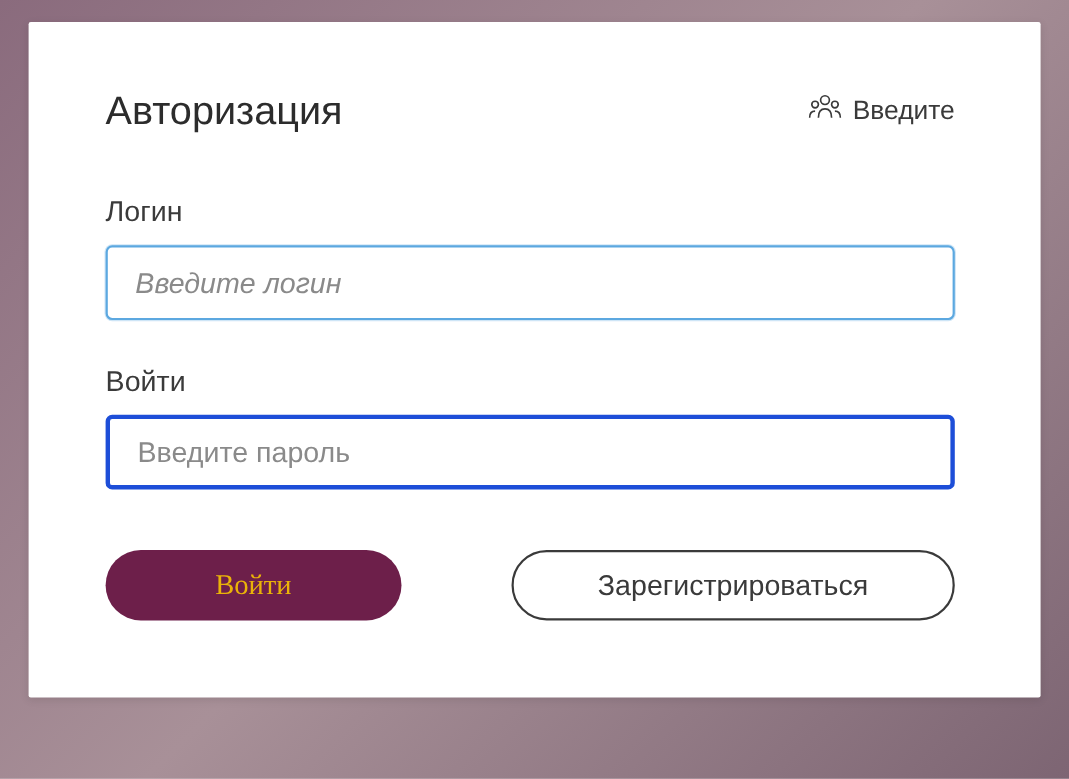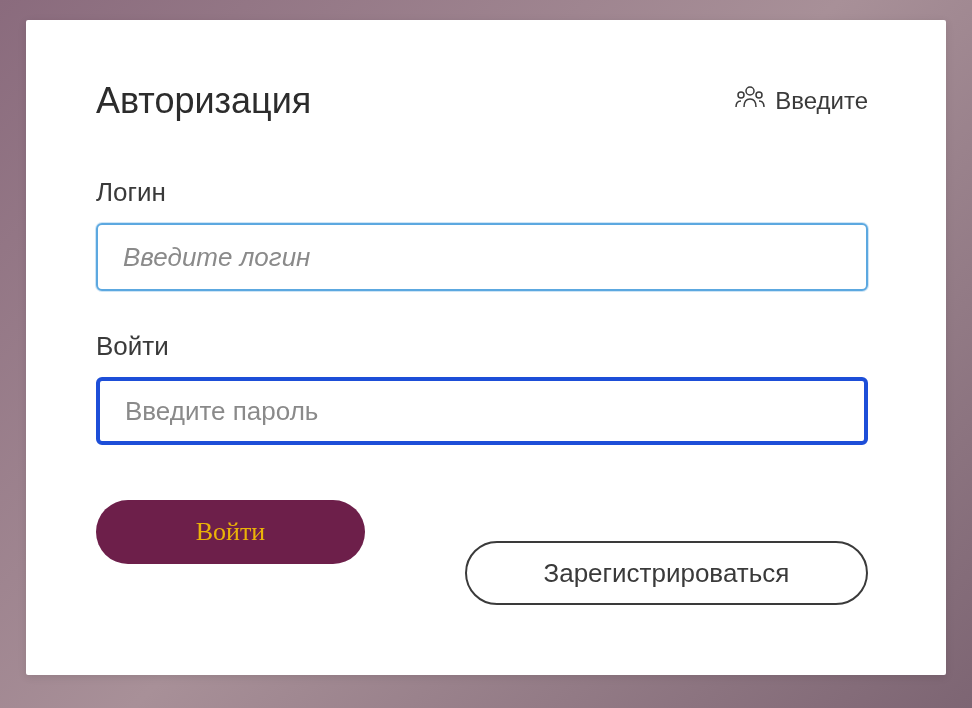--- a/index.html
+++ b/index.html
@@ -95,21 +95,20 @@
       width: 270px;
       background: #6d1f4a;
       color: #eab308;
       font-family: Liberation Serif, serif;
     }
     .btn-secondary {
       width: 405px;
       background: #ffffff;
       color: #3a3a3a;
       border: 2px solid #3a3a3a;
-      margin-top: 41px;
     }
   </style>
 </head>
 <body>
 
 <div class="modal">
   <div class="header-row">
     <h1 class="title">Авторизация</h1>
     <div class="portal-link">
       <span>

